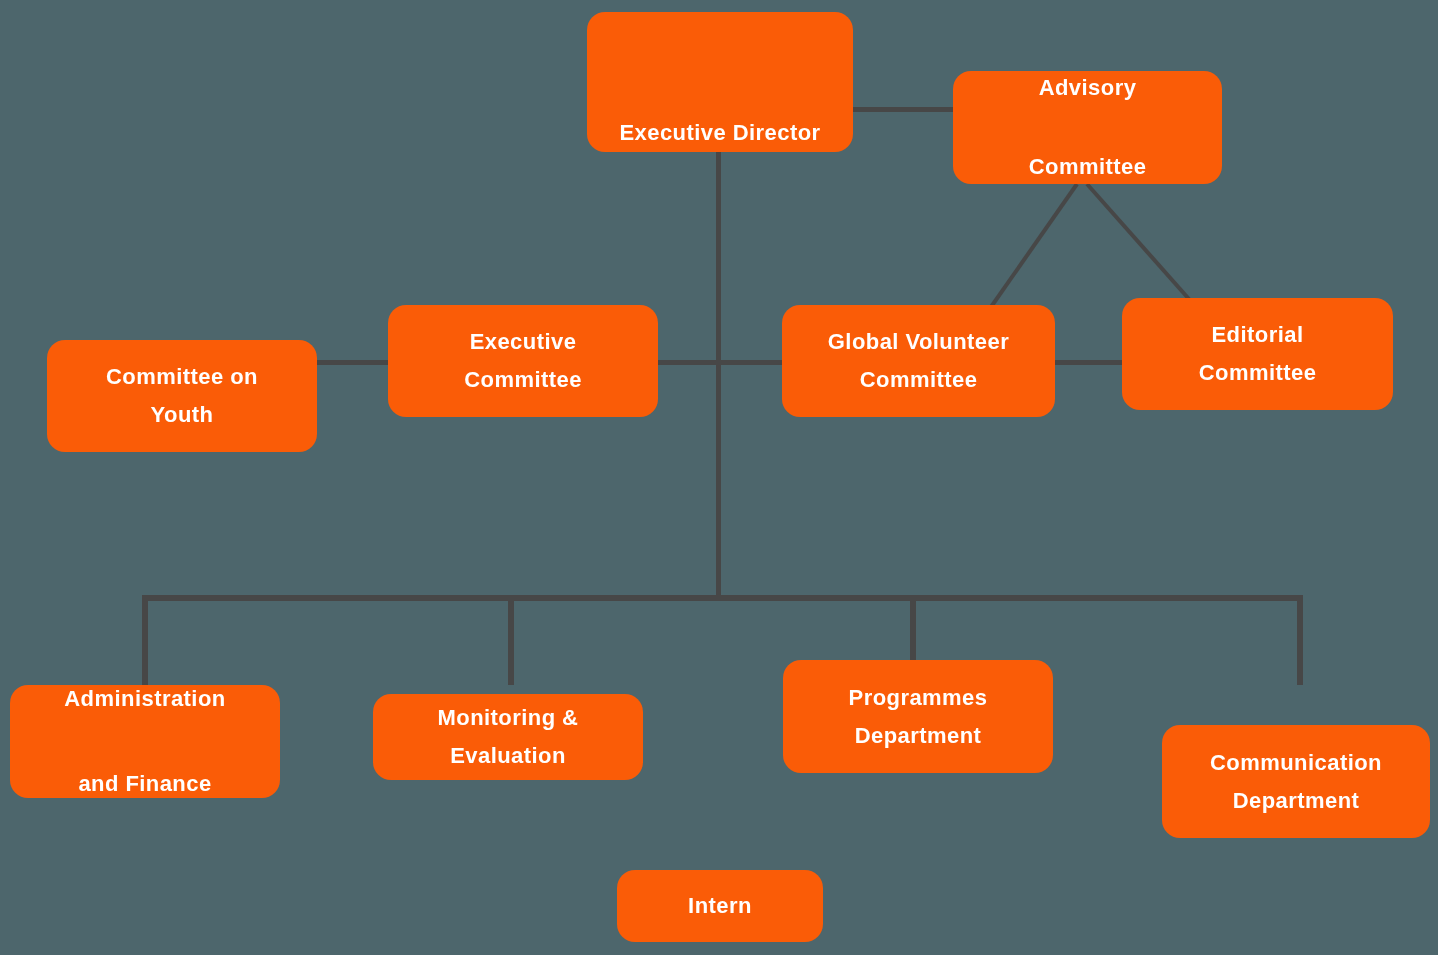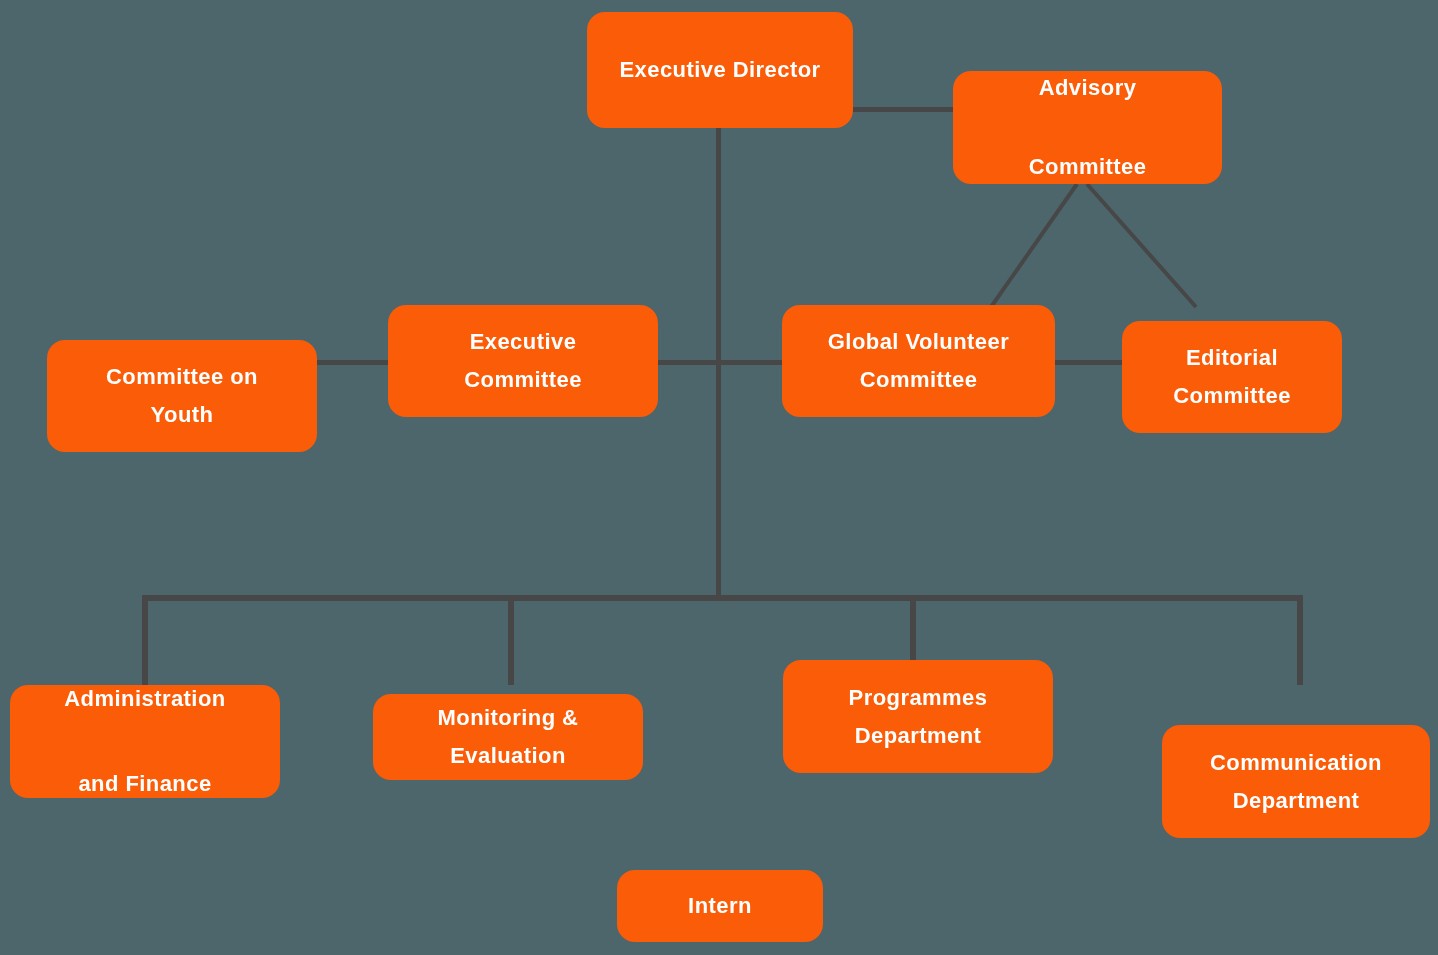--- a/index.html
+++ b/index.html
@@ -28,26 +28,26 @@
     background:var(--node-fill);
     border-radius:18px;
     display:flex;flex-direction:column;align-items:center;justify-content:center;
     text-align:center;
     color:var(--node-text);
     font-weight:700;font-size:22px;line-height:38px;letter-spacing:.02em;
   }
   .node span:empty{display:none;}
   
   .n-board{left:243px;top:12px;width:268px;height:116px;}
-  .n-exec{left:587px;top:12px;width:266px;height:116px;}
+  .n-exec{left:587px;top:12px;width:266px;height:140px;justify-content:flex-end;}
   .n-advisory{left:953px;top:71px;width:269px;height:113px;gap:41px;}
   .n-youth{left:47px;top:305px;width:270px;height:112px;margin-top:35px;}
   .n-oversight{left:388px;top:305px;width:270px;height:112px;}
   .n-gvc{left:782px;top:305px;width:273px;height:112px;}
-  .n-editorial{left:1122px;top:321px;width:220px;height:112px;}
+  .n-editorial{left:1122px;top:298px;width:271px;height:112px;}
   .n-admin{left:10px;top:685px;width:270px;height:113px;gap:47px;}
   .n-monitoring{left:373px;top:685px;width:270px;height:86px;margin-top:9px;}
   .n-programmes{left:783px;top:660px;width:270px;height:113px;}
   .n-comm{left:1162px;top:685px;width:268px;height:113px;margin-top:40px;}
   .n-intern{left:617px;top:870px;width:206px;height:72px;}
   
   .l-exec-v{left:716px;top:128px;width:5px;height:473px;}
   .l-midrow{left:317px;top:360px;width:806px;height:5px;}
   .l-exec-advisory{left:853px;top:107px;width:100px;height:5px;}
   .l-bottom{left:142px;top:595px;width:1161px;height:6px;}

